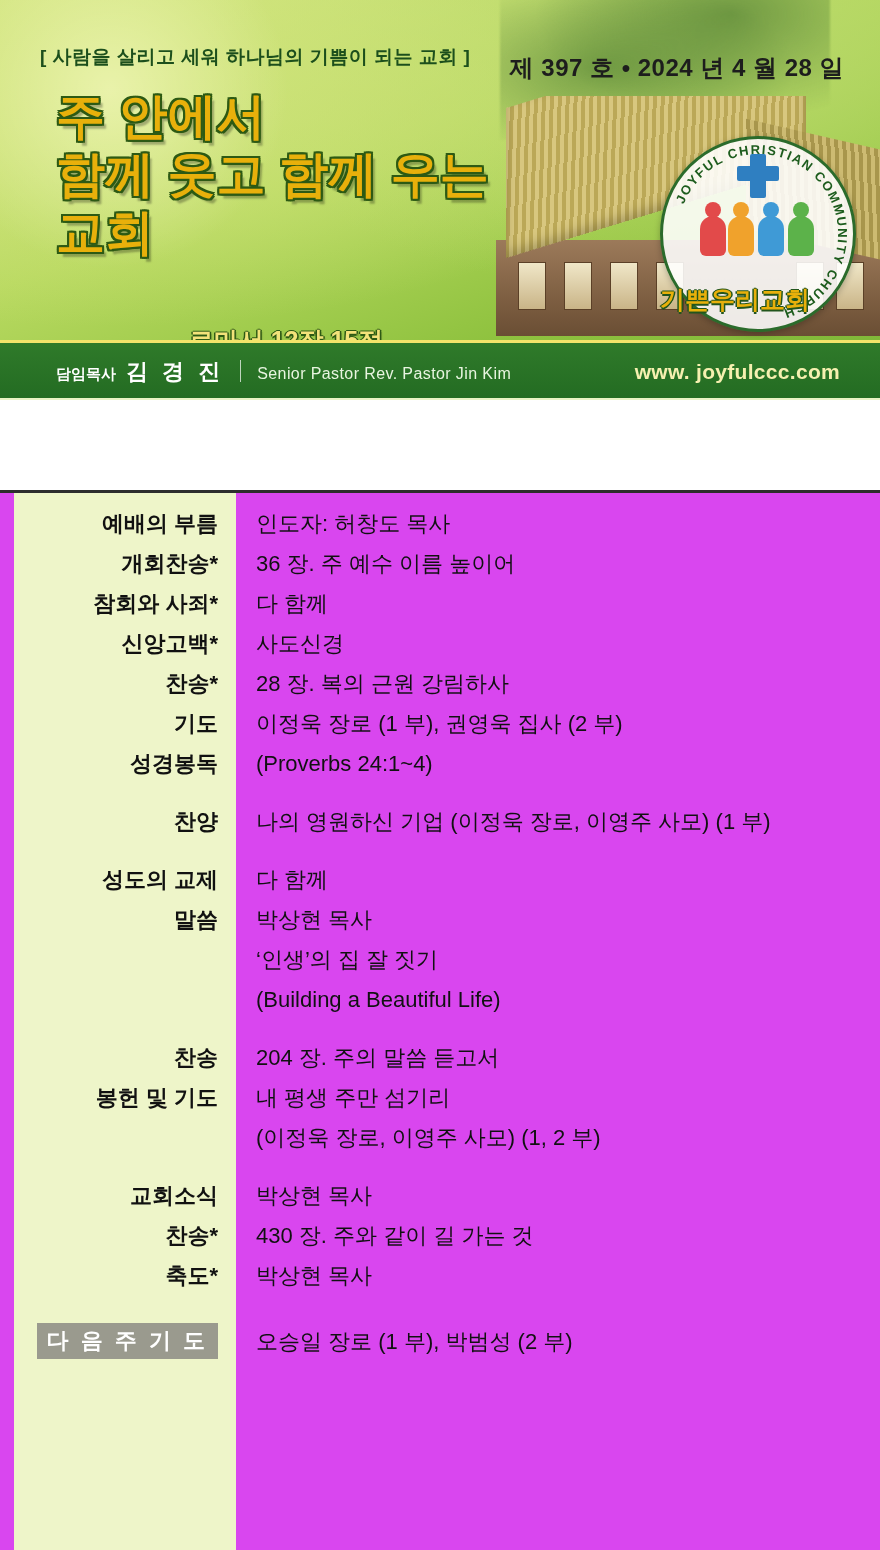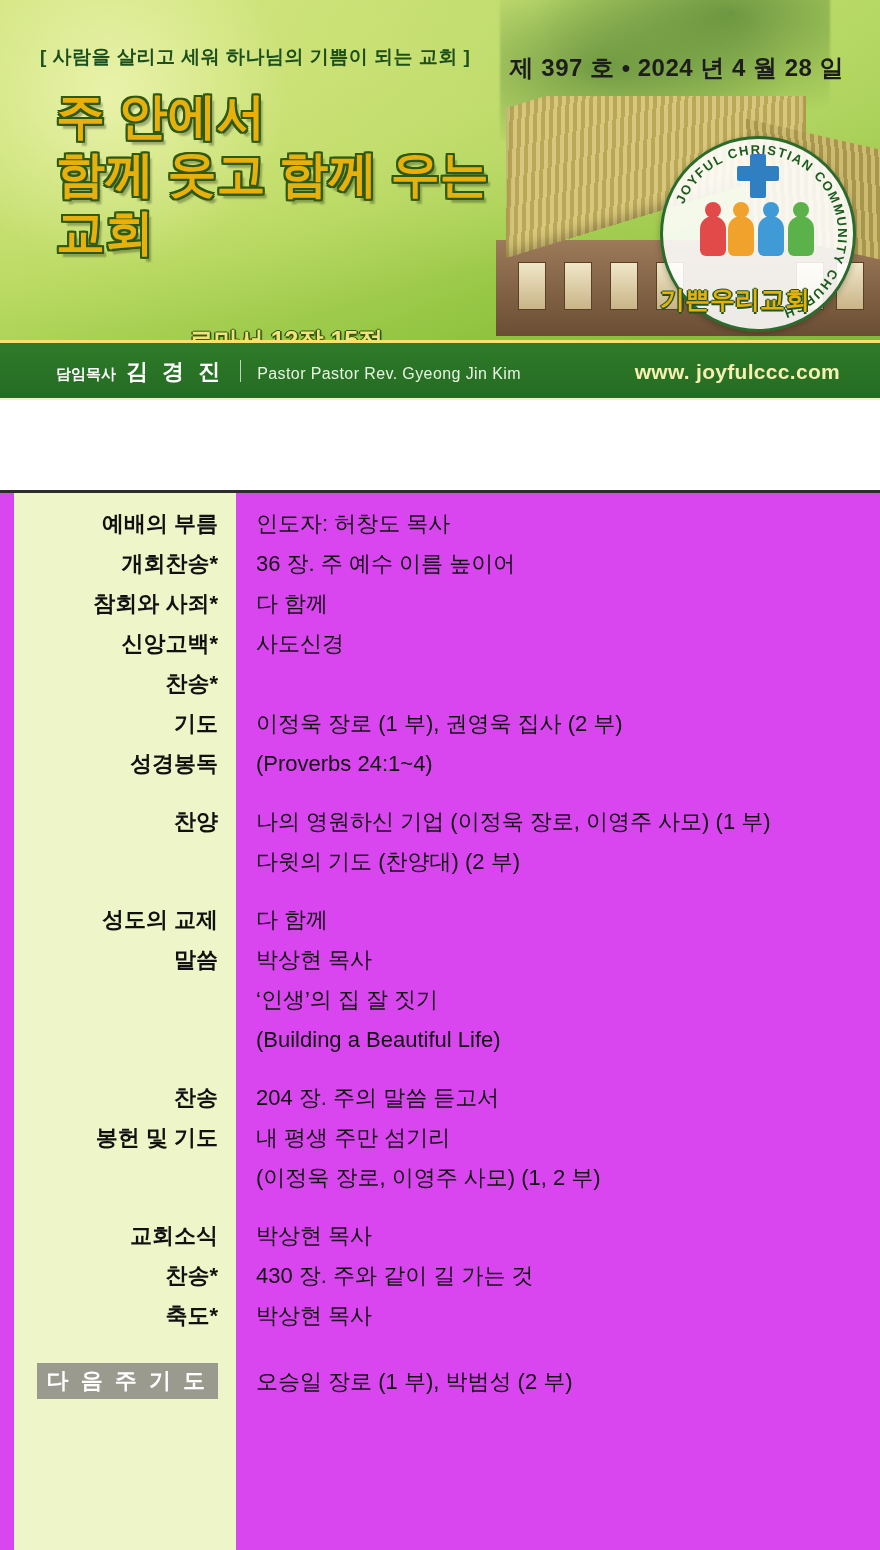--- a/index.html
+++ b/index.html
@@ -407,21 +407,21 @@
       <div class="person" style="left:90px;background:#5cb24a"></div>
     </div>
     <div class="logo-name">기쁜우리교회</div>
   </div>
 
   <div class="pastor-bar">
     <div class="pastor-left">
       <span class="pastor-label">담임목사</span>
       <span class="pastor-name-ko">김 경 진</span>
       <span class="pastor-divider"></span>
-      <span class="pastor-name-en">Pastor Pastor Rev. Gyeong Jin Kim</span>
+      <span class="pastor-name-en">Senior Pastor Rev. Pastor Jin Kim</span>
     </div>
     <div class="website">www. joyfulccc.com</div>
   </div>
 
   <div class="worship-strip">
     
     
     
   </div>
 </div>
@@ -449,39 +449,41 @@
         </div>
       </div>
       <div class="order-row">
         <div class="order-label">신앙고백*</div>
         <div class="order-value">
           <span class="sub-line">사도신경</span>
         </div>
       </div>
       <div class="order-row">
         <div class="order-label">찬송*</div>
+        <div class="order-value">
+          <span class="sub-line">28 장. 복의 근원 강림하사</span>
+        </div>
       </div>
       <div class="order-row">
         <div class="order-label">기도</div>
         <div class="order-value">
           <span class="sub-line">이정욱 장로 (1 부), 권영욱 집사 (2 부)</span>
         </div>
       </div>
       <div class="order-row">
         <div class="order-label">성경봉독</div>
         <div class="order-value">
           <span class="sub-line">(Proverbs 24:1~4)</span>
         </div>
       </div>
       <div class="order-spacer"></div>
       <div class="order-row">
         <div class="order-label">찬양</div>
         <div class="order-value">
           <span class="sub-line">나의 영원하신 기업 (이정욱 장로, 이영주 사모) (1 부)</span>
-          <span class="sub-line">다윗의 기도 (찬양대) (2 부)</span>
         </div>
       </div>
       <div class="order-spacer"></div>
       <div class="order-row">
         <div class="order-label">성도의 교제</div>
         <div class="order-value">
           <span class="sub-line">다 함께</span>
         </div>
       </div>
       <div class="order-row">

